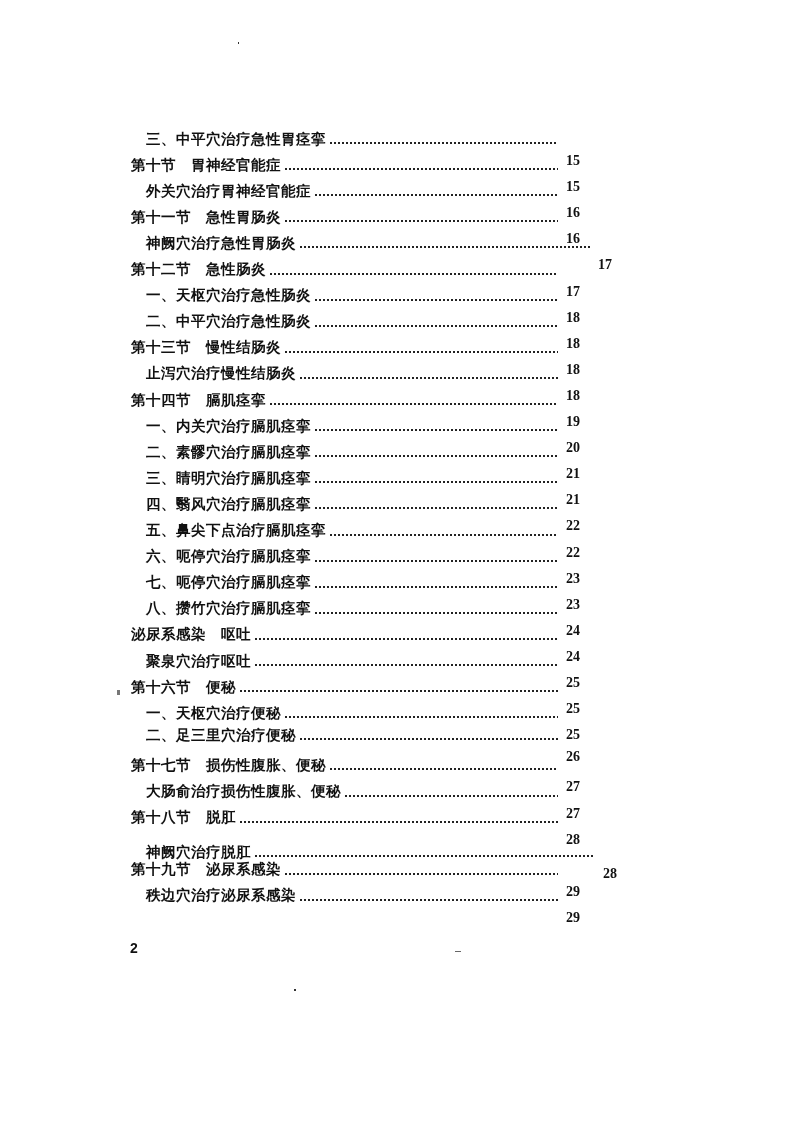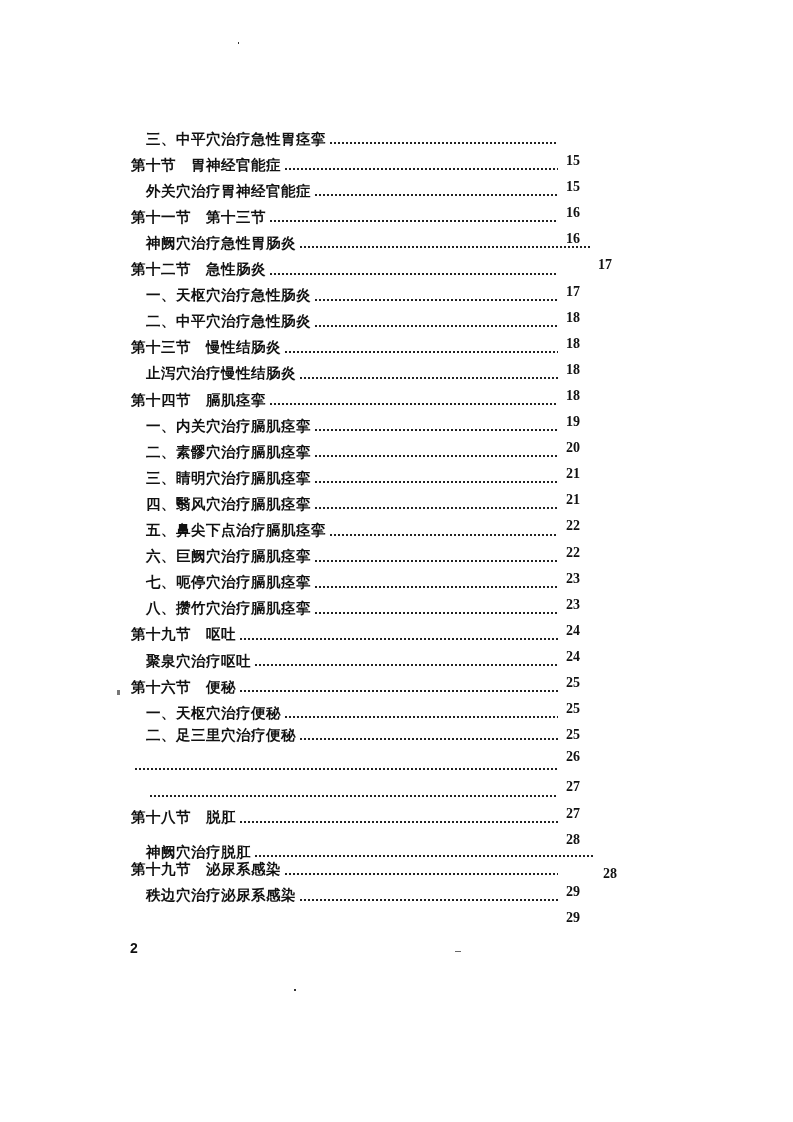--- a/index.html
+++ b/index.html
@@ -41,21 +41,21 @@
     </div>
     <div class="row" style="top: 52.2px;">
       <div class="entry sub">
         <span class="title">外关穴治疗胃神经官能症</span>
         <span class="leader"></span>
         <span class="page">16</span>
       </div>
     </div>
     <div class="row" style="top: 78.3px;">
       <div class="entry section">
-        <span class="title">第十一节　第十三节</span>
+        <span class="title">第十一节　急性胃肠炎</span>
         <span class="leader"></span>
         <span class="page">16</span>
       </div>
     </div>
     <div class="row" style="top: 104.4px; padding-left: 32px;">
       <div class="entry sub">
         <span class="title">神阙穴治疗急性胃肠炎</span>
         <span class="leader"></span>
         <span class="page">17</span>
       </div>
@@ -132,42 +132,42 @@
     </div>
     <div class="row" style="top: 391.5px;">
       <div class="entry sub">
         <span class="title">五、鼻尖下点治疗膈肌痉挛</span>
         <span class="leader"></span>
         <span class="page">22</span>
       </div>
     </div>
     <div class="row" style="top: 417.6px;">
       <div class="entry sub">
-        <span class="title">六、巨阙穴治疗膈肌痉挛</span>
+        <span class="title">六、呃停穴治疗膈肌痉挛</span>
         <span class="leader"></span>
         <span class="page">23</span>
       </div>
     </div>
     <div class="row" style="top: 443.7px;">
       <div class="entry sub">
         <span class="title">七、呃停穴治疗膈肌痉挛</span>
         <span class="leader"></span>
         <span class="page">23</span>
       </div>
     </div>
     <div class="row" style="top: 469.8px;">
       <div class="entry sub">
         <span class="title">八、攒竹穴治疗膈肌痉挛</span>
         <span class="leader"></span>
         <span class="page">24</span>
       </div>
     </div>
     <div class="row" style="top: 495.9px;">
       <div class="entry section">
-        <span class="title">第十九节　呕吐</span>
+        <span class="title">泌尿系感染　呕吐</span>
         <span class="leader"></span>
         <span class="page">24</span>
       </div>
     </div>
     <div class="row" style="top: 522px;">
       <div class="entry sub">
         <span class="title">聚泉穴治疗呕吐</span>
         <span class="leader"></span>
         <span class="page">25</span>
       </div>
@@ -188,26 +188,28 @@
     </div>
     <div class="row" style="top: 596px;">
       <div class="entry sub">
         <span class="title">二、足三里穴治疗便秘</span>
         <span class="leader"></span>
         <span class="page">26</span>
       </div>
     </div>
     <div class="row" style="top: 626.4px;">
       <div class="entry section">
+        <span class="title">第十七节　损伤性腹胀、便秘</span>
         <span class="leader"></span>
         <span class="page">27</span>
       </div>
     </div>
     <div class="row" style="top: 652.5px;">
       <div class="entry sub">
+        <span class="title">大肠俞治疗损伤性腹胀、便秘</span>
         <span class="leader"></span>
         <span class="page">27</span>
       </div>
     </div>
     <div class="row" style="top: 678.6px;">
       <div class="entry section">
         <span class="title">第十八节　脱肛</span>
         <span class="leader"></span>
         <span class="page">28</span>
       </div>

